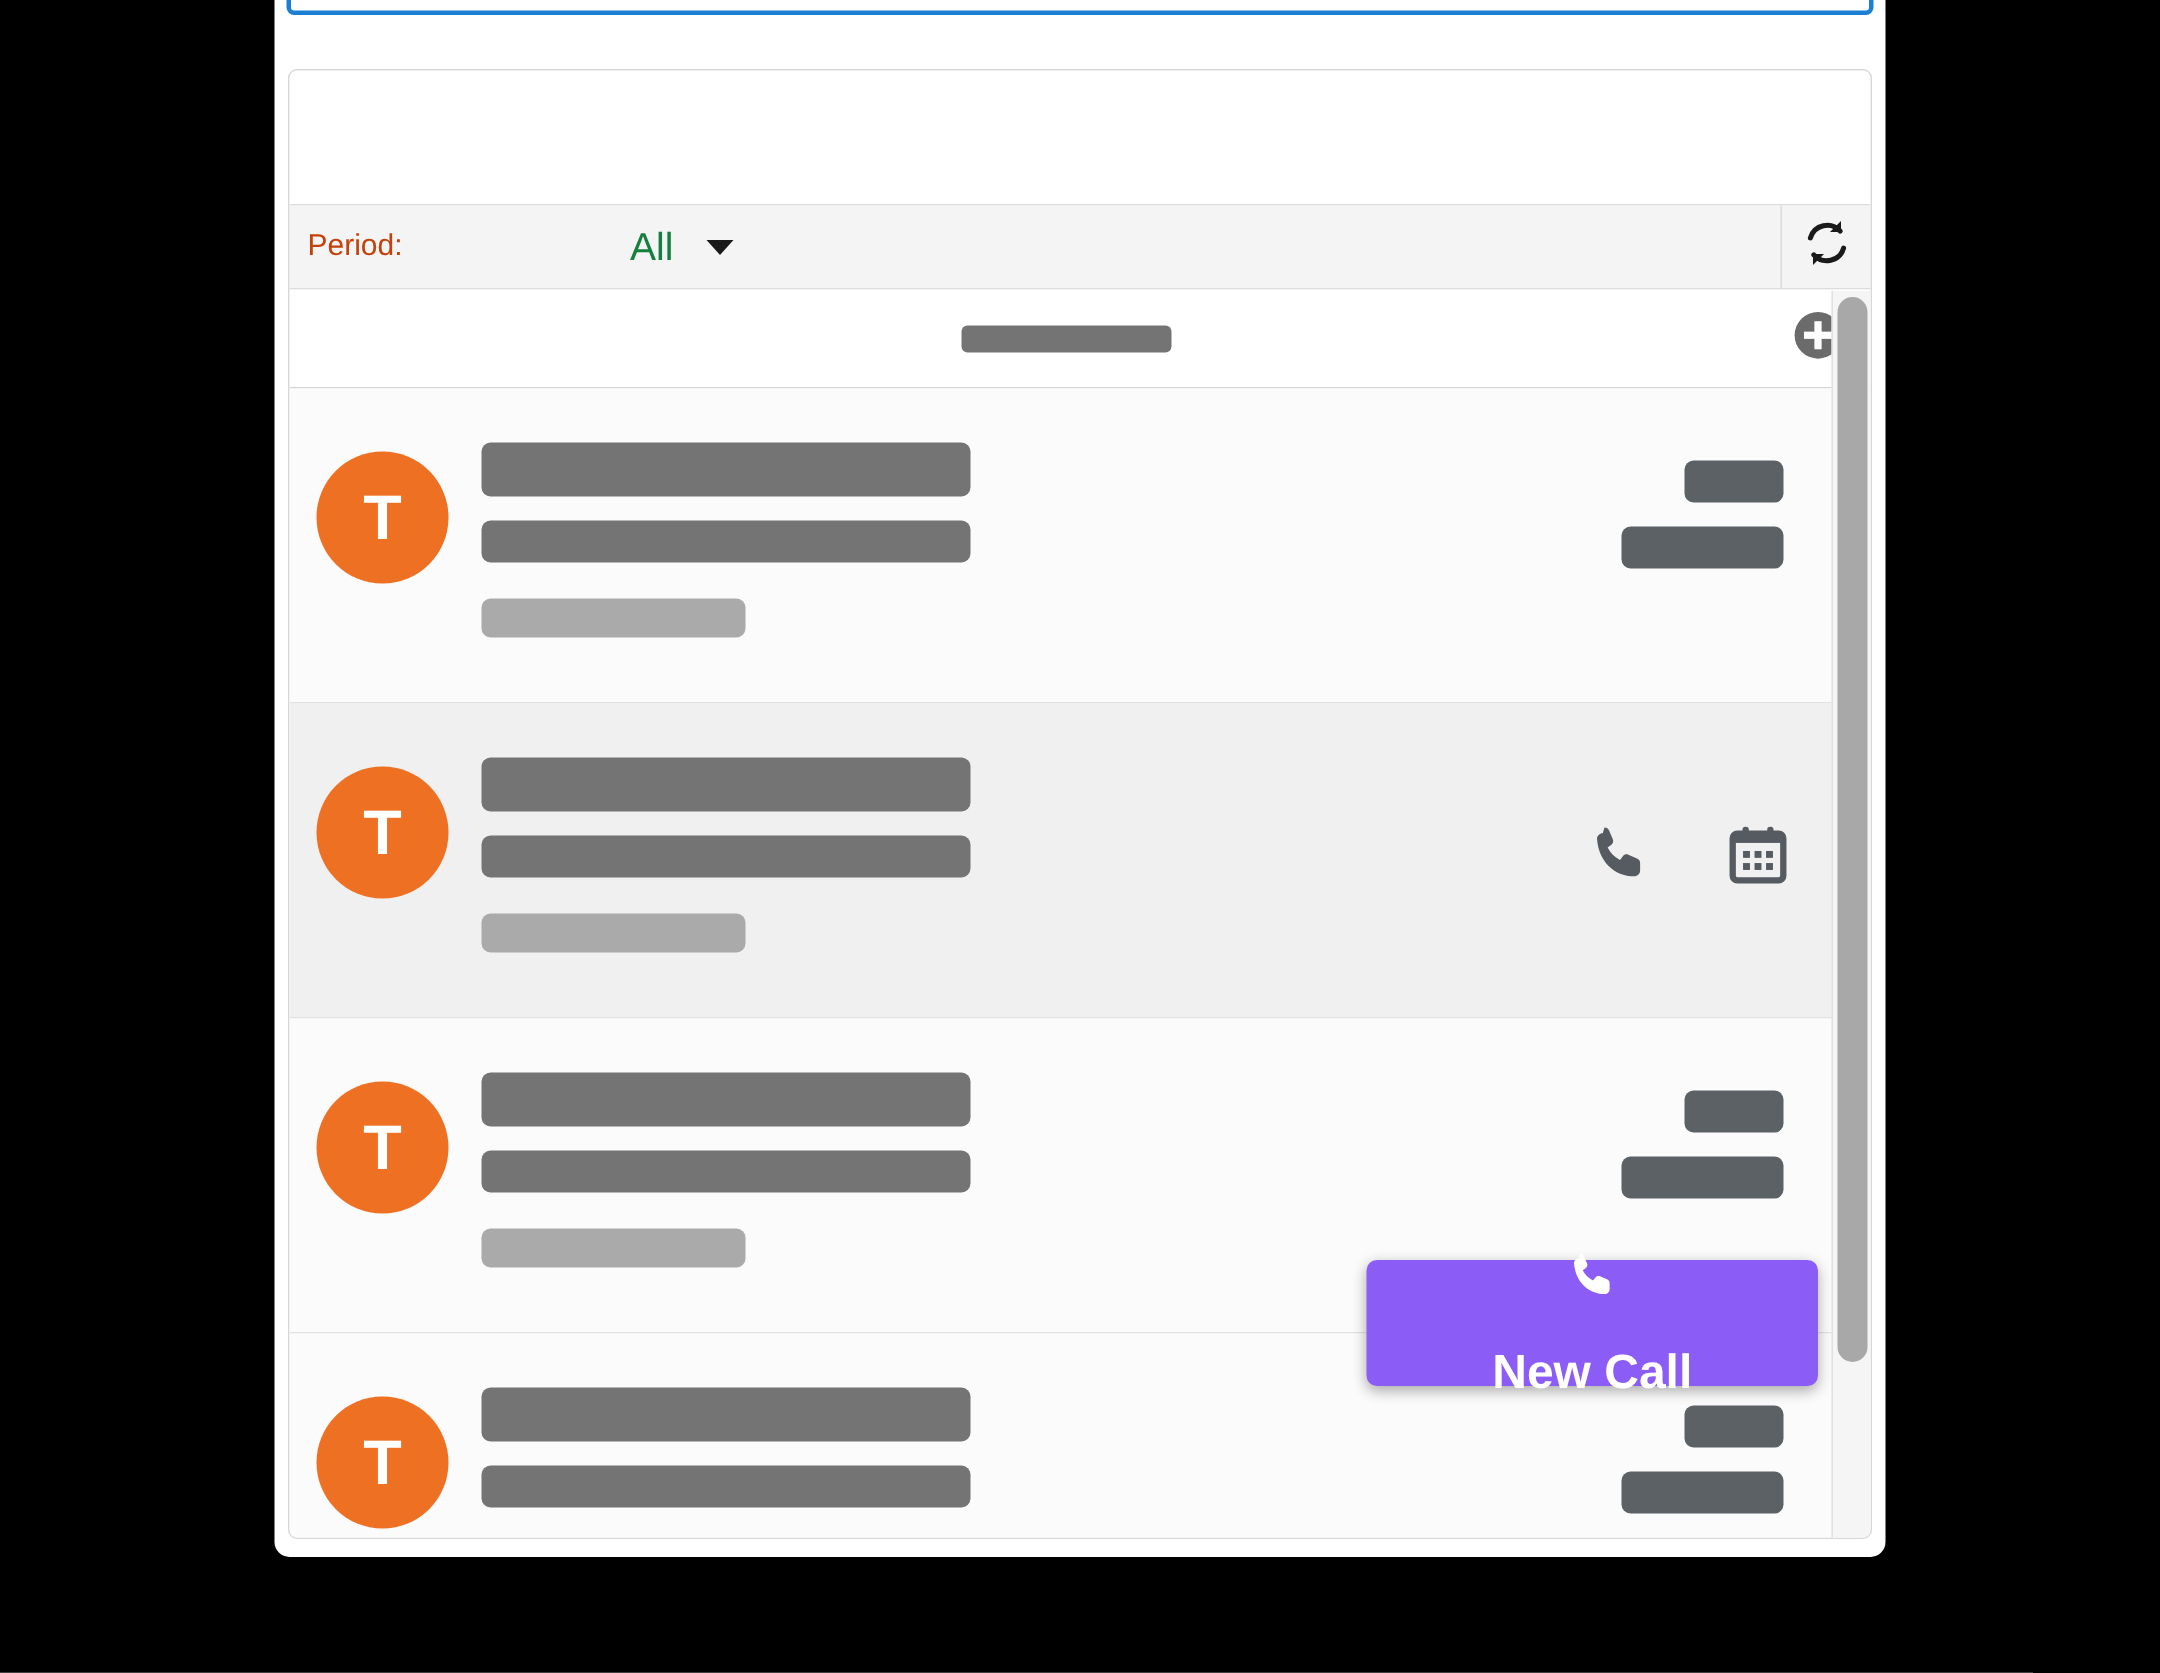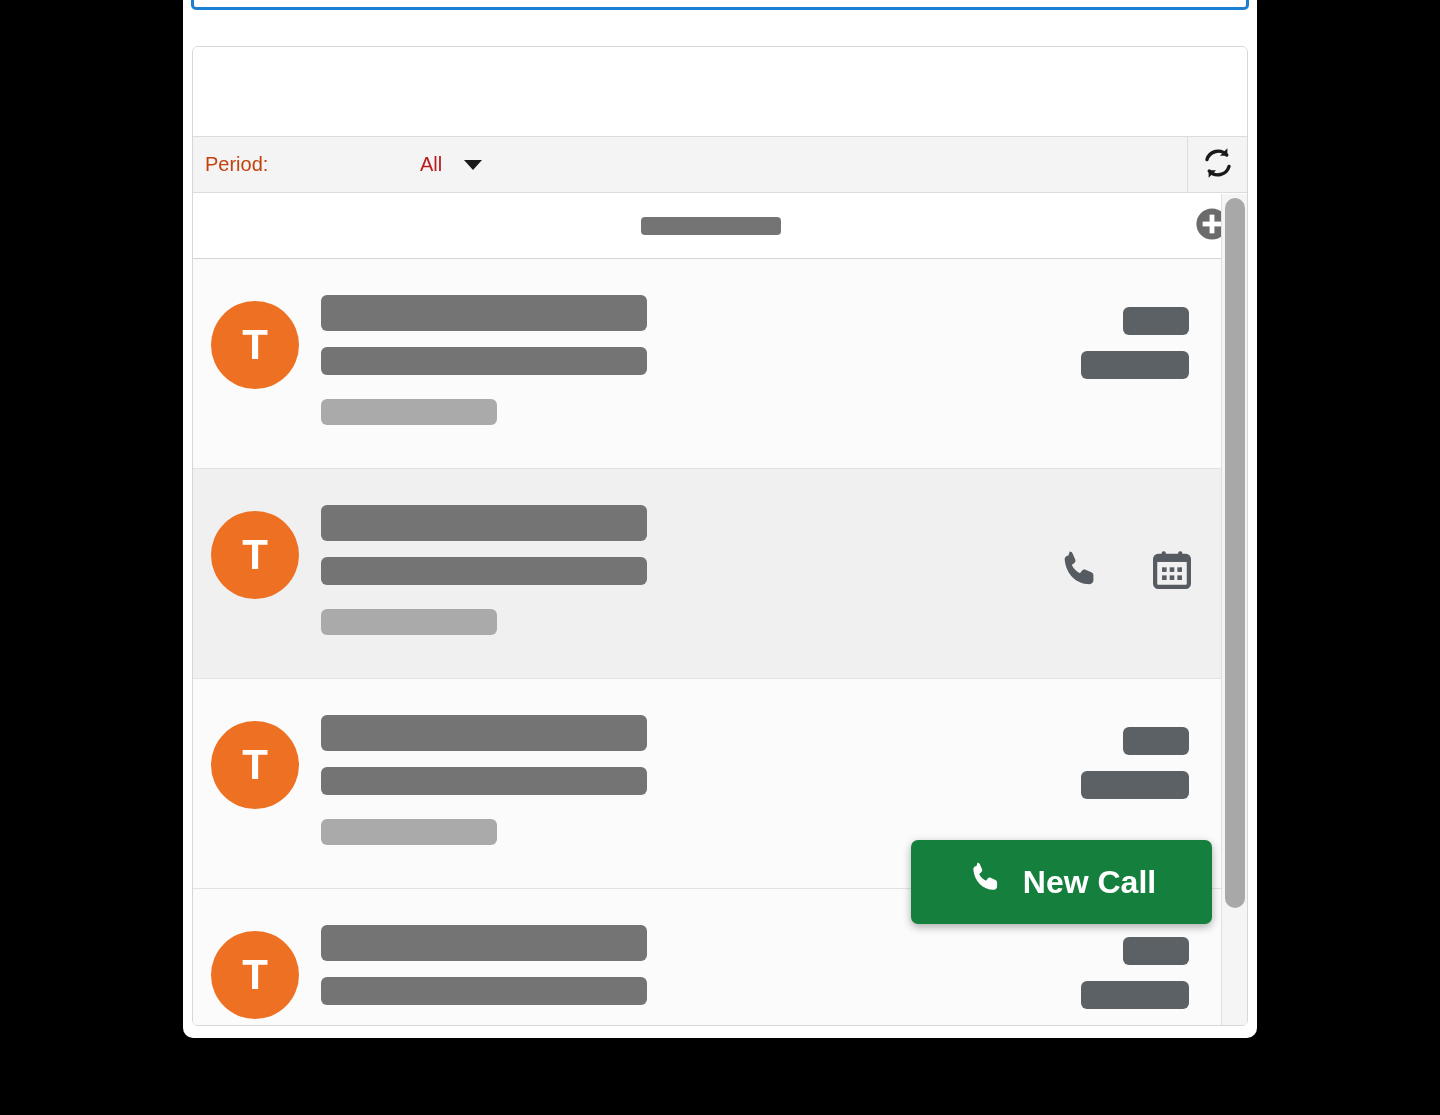--- a/index.html
+++ b/index.html
@@ -97,21 +97,21 @@
     font-size: 20px;
     color: #c2410c;
     width: 215px;
   }
   .select-wrap {
     display: flex;
     align-items: center;
     gap: 22px;
     cursor: pointer;
   }
-  .select-value { font-size: 20px; color: #b91c1c; }
+  .select-value { font-size: 26px; color: #15803d; }
   .caret {
     width: 0; height: 0;
     border-left: 9px solid transparent;
     border-right: 9px solid transparent;
     border-top: 10px solid #1a1a1a;
   }
   .refresh-cell {
     width: 60px;
     height: 100%;
     display: flex;
@@ -234,33 +234,34 @@
     cursor: pointer;
   }
 
   
   .new-call-btn {
     position: absolute;
     left: 911px;
     top: 840px;
     width: 301px;
     height: 84px;
-    background: #15803d;
+    background: #8b5cf6;
     border: none;
     border-radius: 7px;
     color: #ffffff;
     font-size: 32px;
     font-weight: bold;
     font-family: "Liberation Sans", sans-serif;
     display: flex;
     align-items: center;
     justify-content: center;
     gap: 18px;
     cursor: pointer;
     box-shadow: 0 3px 9px rgba(0,0,0,0.32);
+    flex-direction: column;
   }
 </style>
 </head>
 <body>
 
 <div class="window-shell"></div>
 
 <div class="focused-input" title=""></div>
 
 <div class="panel-card">

